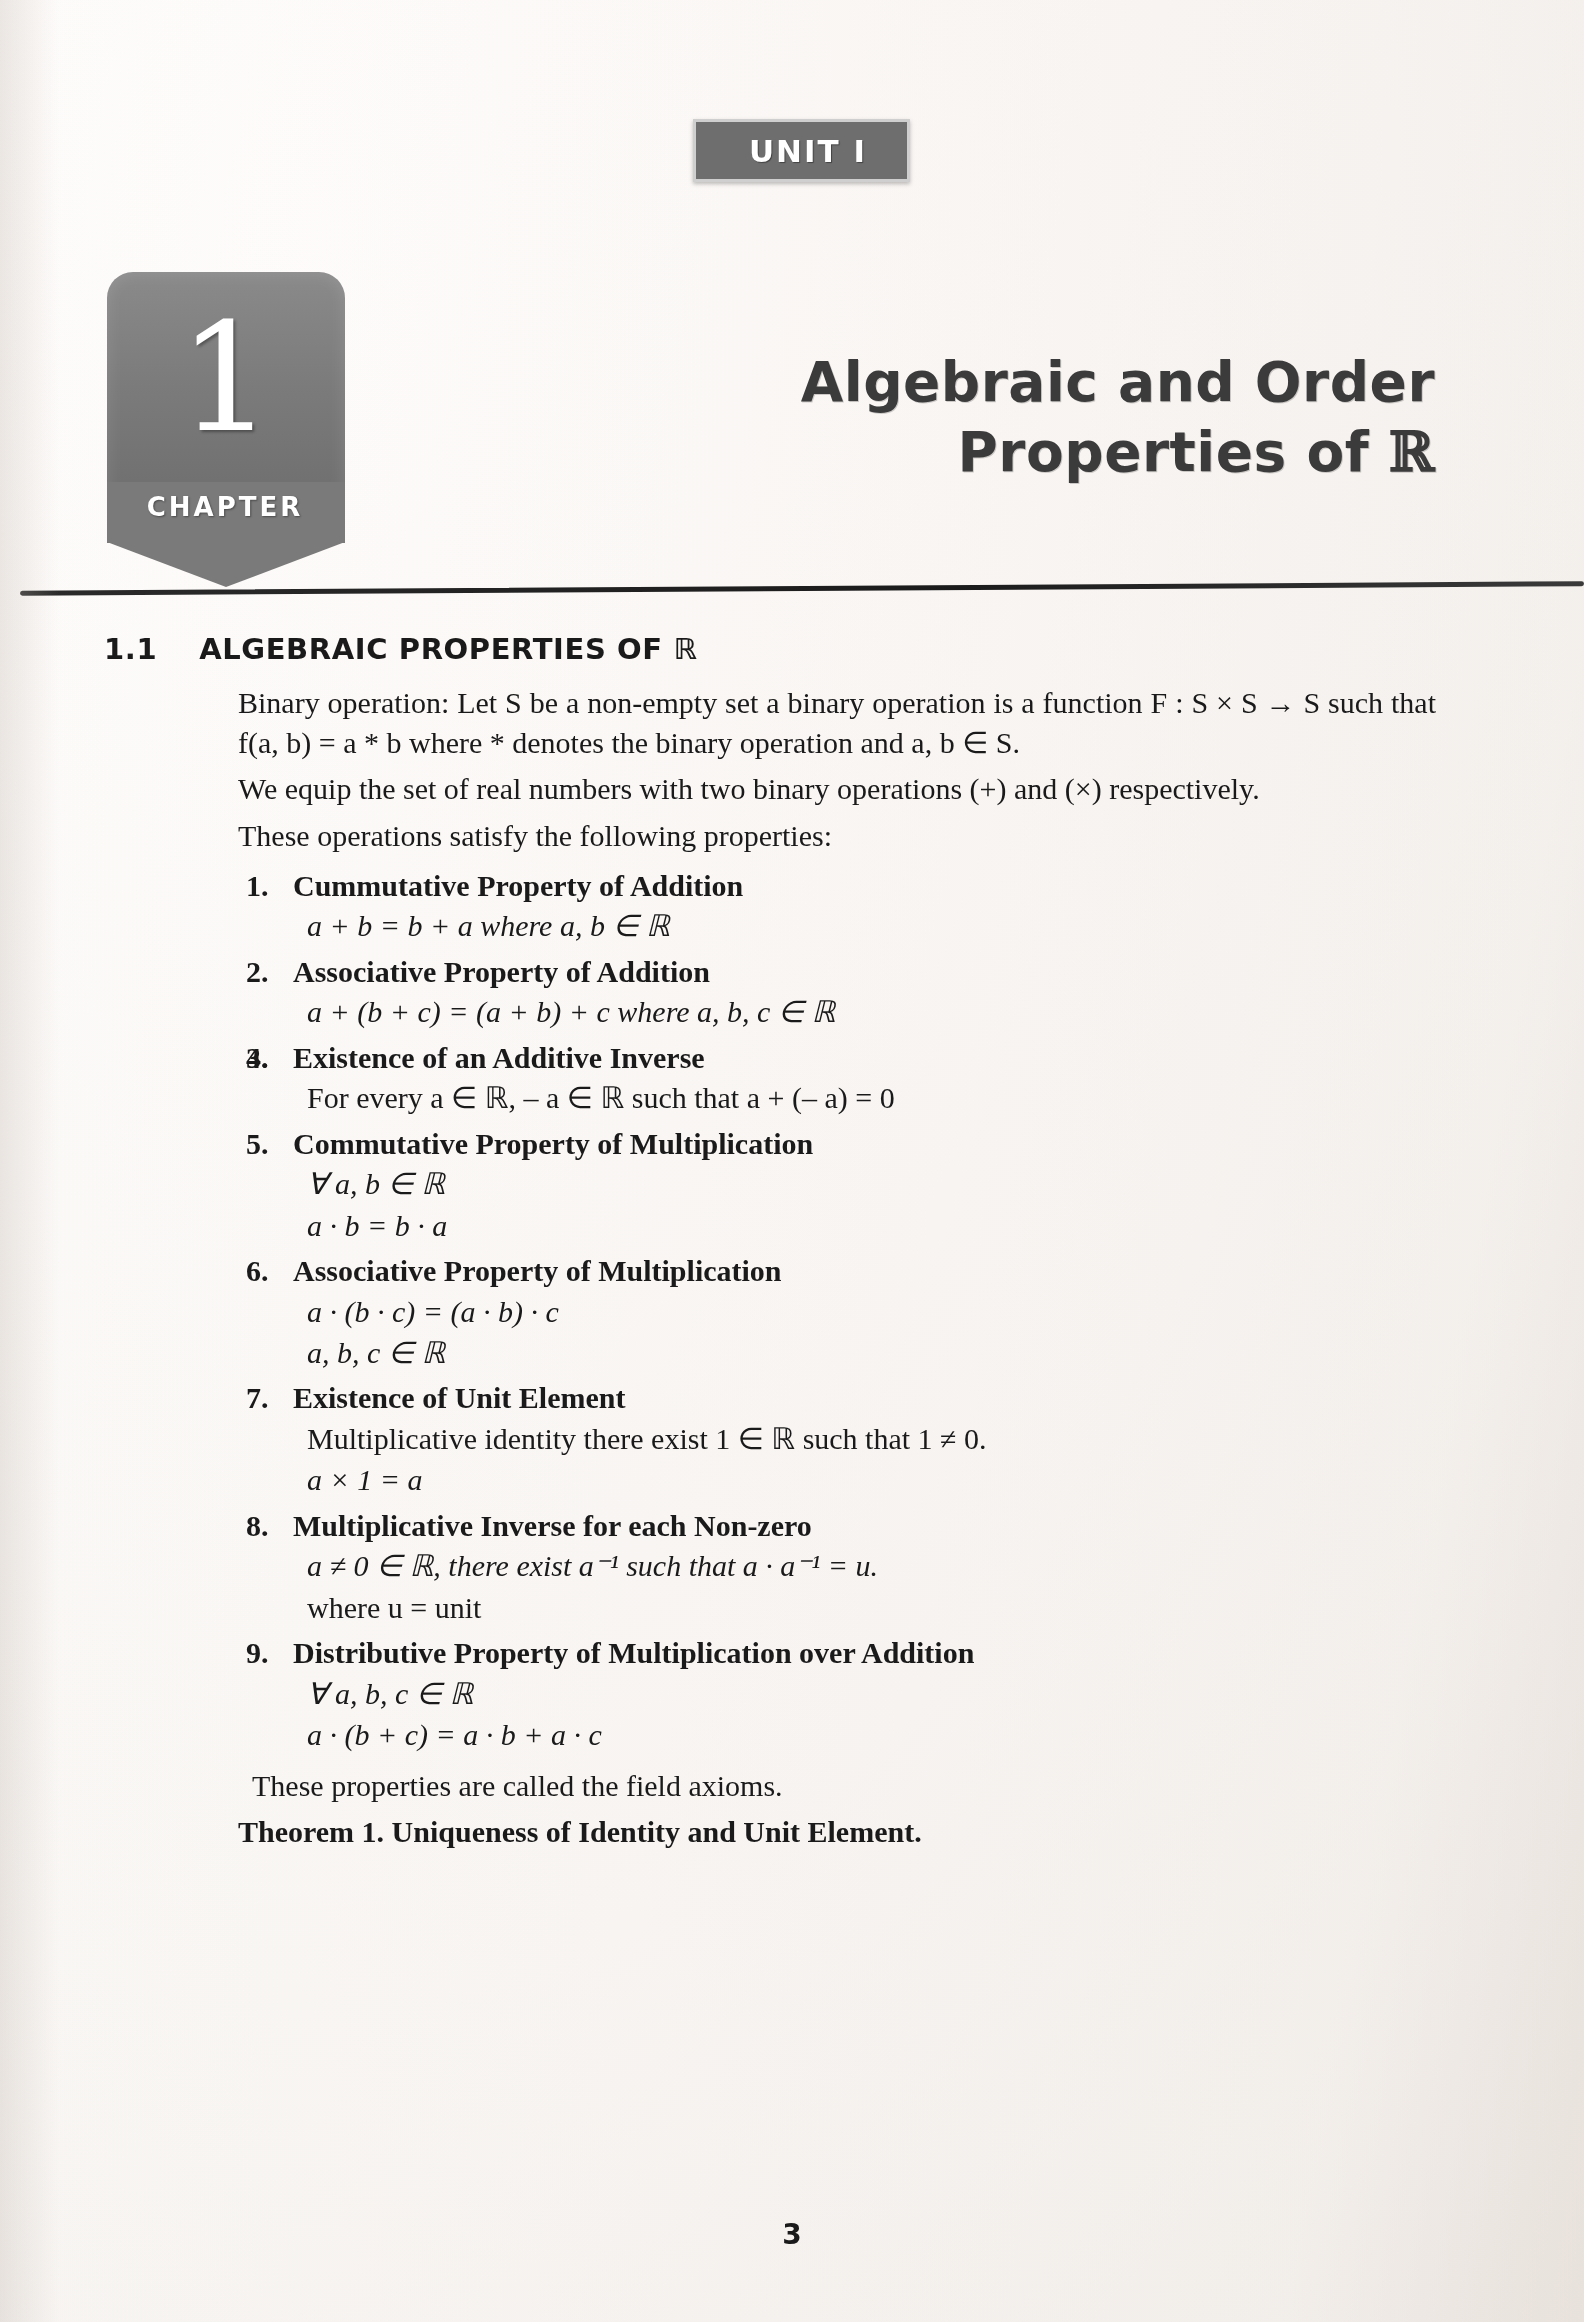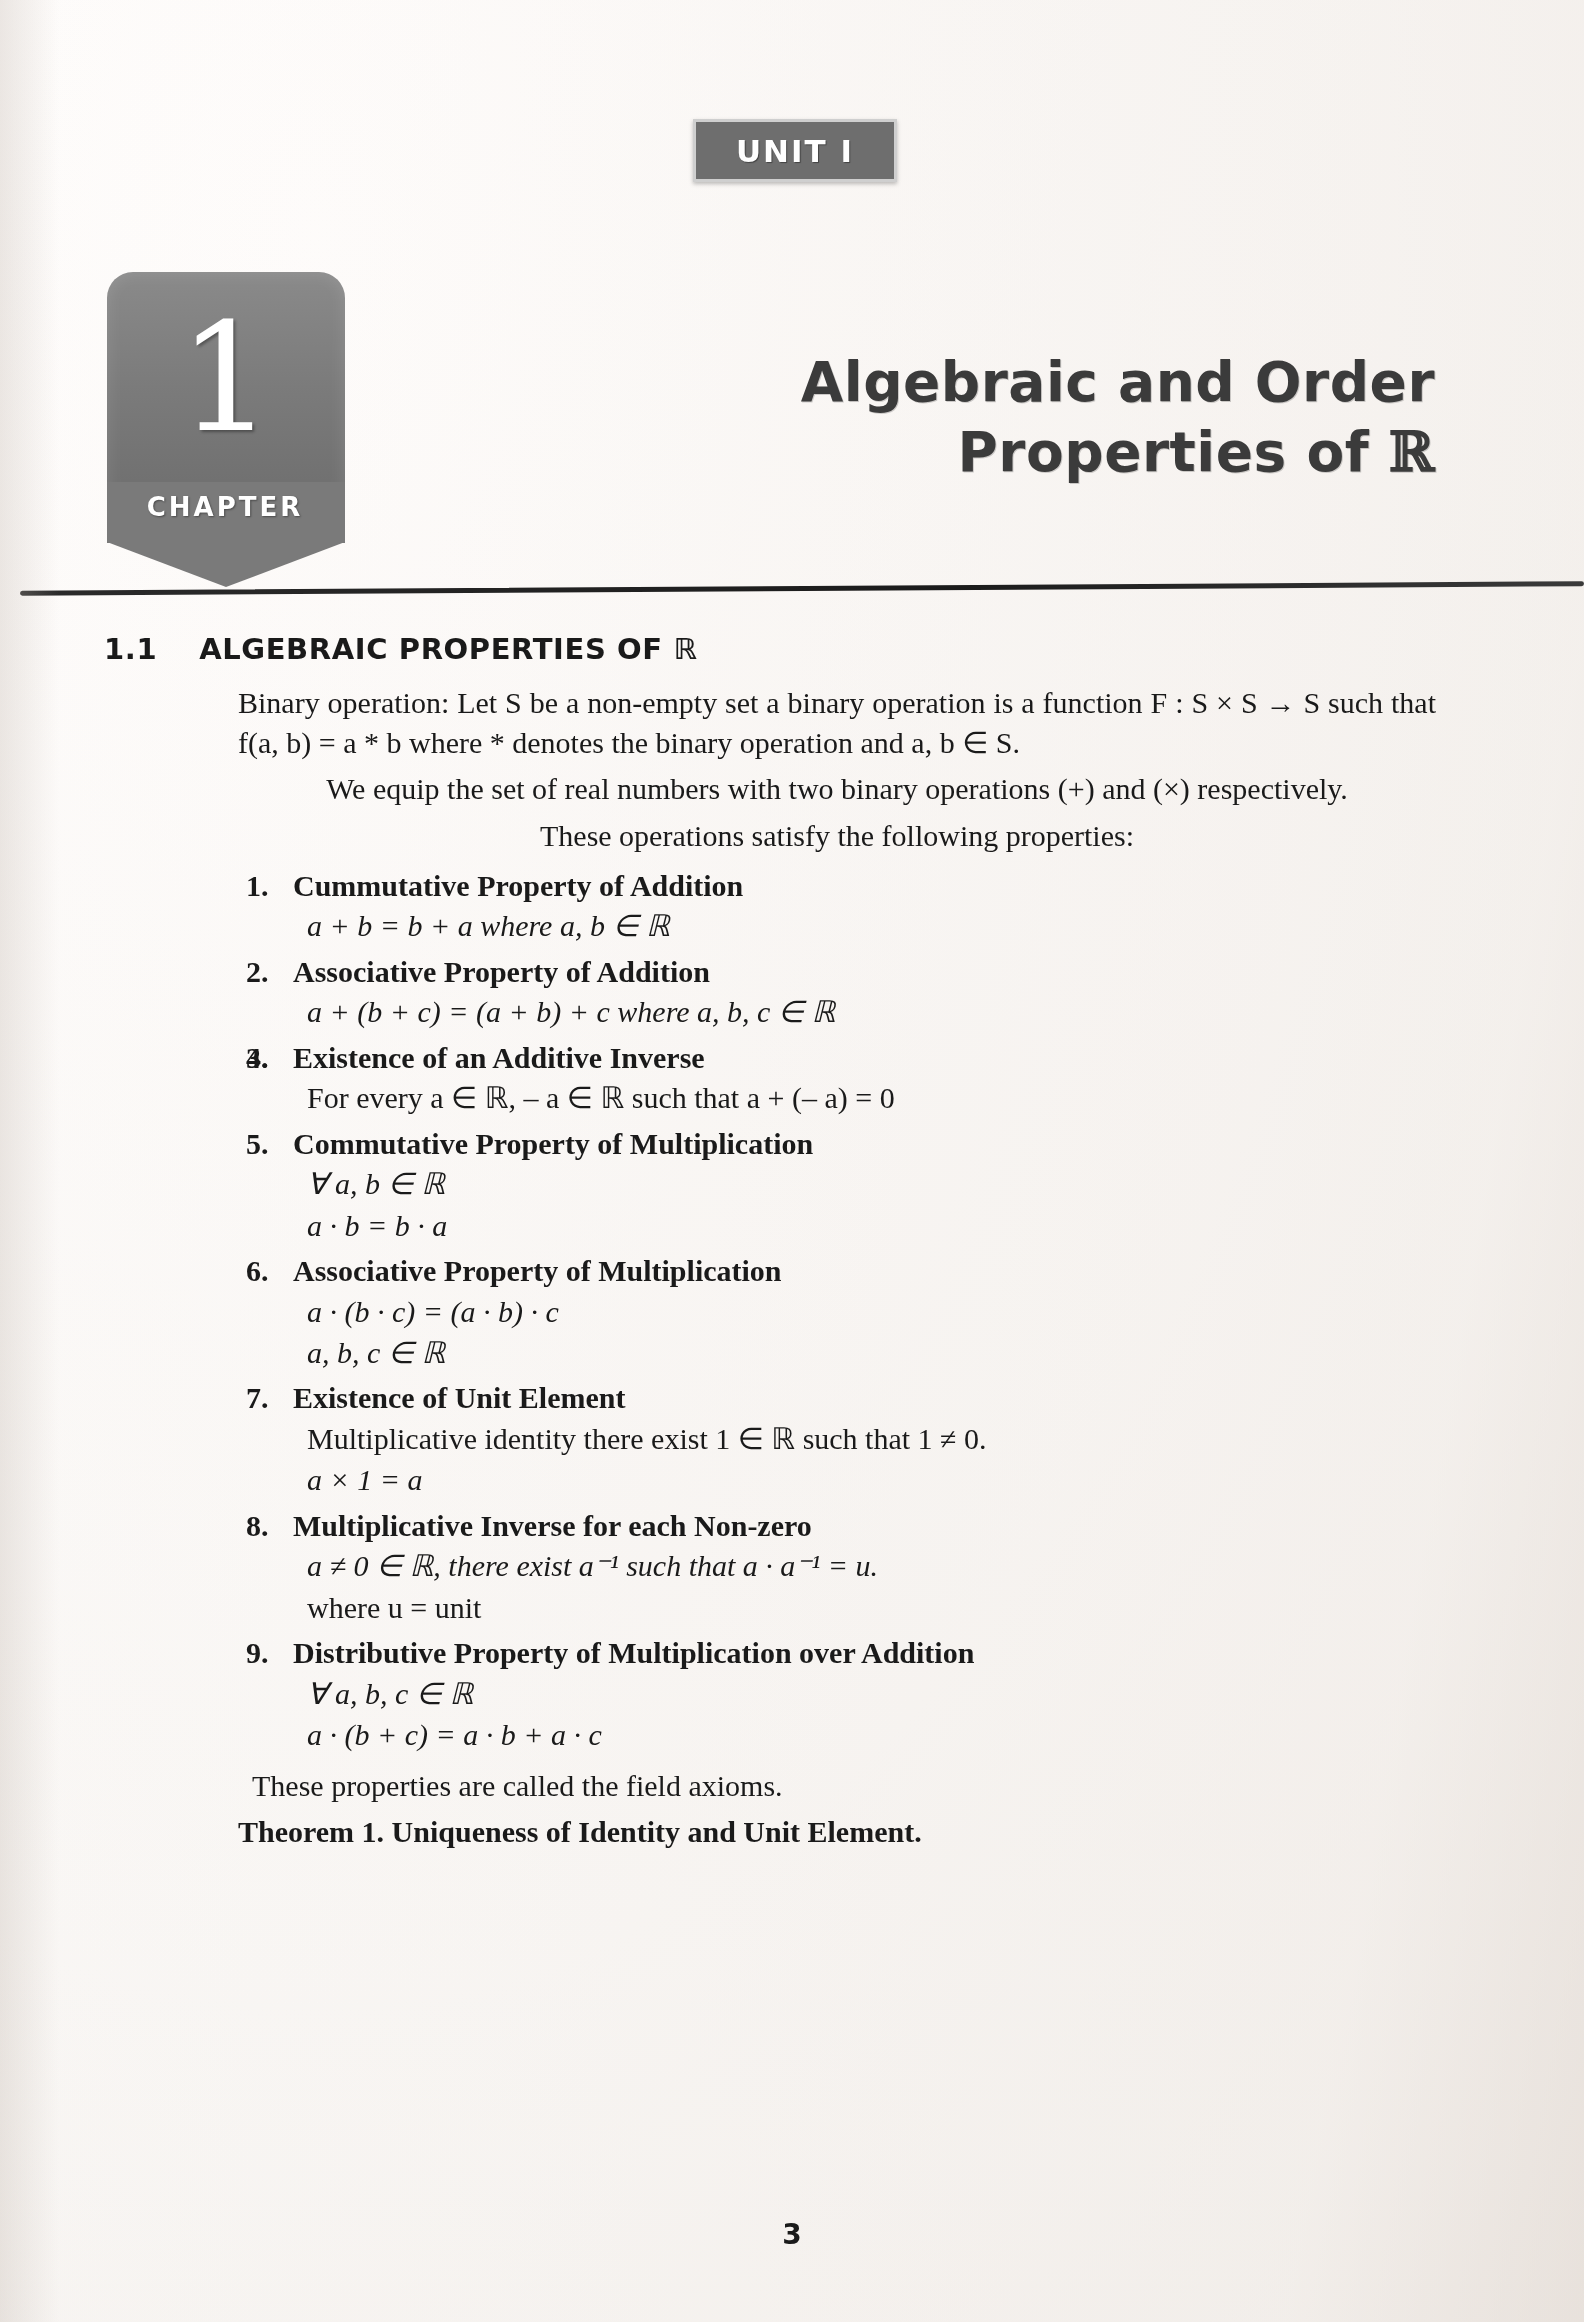--- a/index.html
+++ b/index.html
@@ -51,20 +51,21 @@
     box-shadow: 0 2px 4px rgba(0,0,0,0.25);
     color: #ffffff;
     font-family: "DejaVu Sans", sans-serif;
     font-weight: bold;
     font-size: 31px;
     letter-spacing: 2px;
     display: flex;
     align-items: center;
     justify-content: center;
     text-shadow: 1px 1px 1px rgba(0,0,0,0.4);
+    padding-left: 13px;
   }
 
   
   .chapter-shield {
     position: absolute;
     left: 107px;
     top: 272px;
     width: 238px;
     height: 302px;
   }
@@ -172,21 +173,21 @@
     left: 238px;
     top: 683px;
     width: 1198px;
     font-size: 30px;
     line-height: 1.34;
   }
   .para {
     margin: 0 0 6px 0;
     text-align: justify;
   }
-  .para.nojust { text-align: center; }
+  .para.nojust { text-align: left; }
   .it { font-style: italic; }
   ol.props {
     list-style: none;
     counter-reset: prop;
     margin: 10px 0 0 0;
     padding: 0;
   }
   ol.props > li {
     counter-increment: prop;
     position: relative;

